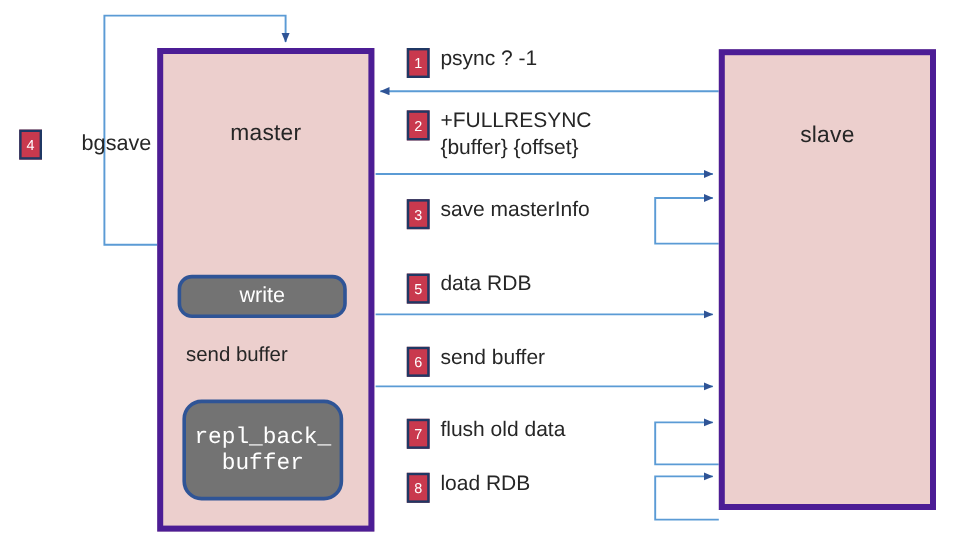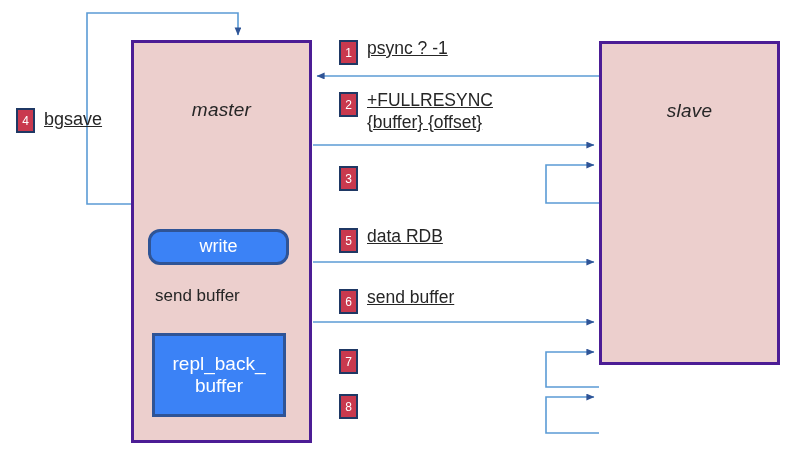--- a/index.html
+++ b/index.html
@@ -22,49 +22,49 @@
     left: 0;
     top: 0;
     width: 795px;
     height: 453px;
     pointer-events: none;
   }
   .node-box {
     position: absolute;
     box-sizing: border-box;
     background: #eccfcd;
-    border: 3px solid #4c1d95;
+    border: 5px solid #4c1d95;
     display: flex;
     align-items: flex-start;
     justify-content: center;
-    font-style: italic;
   }
   .node-label {
     margin-top: 56px;
     font-size: 19px;
     color: #262626;
     letter-spacing: .2px;
   }
   .green-box {
     position: absolute;
     box-sizing: border-box;
-    background: #3b82f6;
+    background: #737373;
     border: 3px solid #2f5496;
     border-radius: 12px;
     display: flex;
     align-items: center;
     justify-content: center;
     color: #ffffff;
     font-size: 18px;
     line-height: 1.18;
     text-align: center;
   }
   .green-box.rbb {
-    border-radius: 0;
+    border-radius: 16px;
     font-size: 19px;
+    font-family: Liberation Mono, monospace;
   }
   .step {
     position: absolute;
     display: flex;
     align-items: flex-start;
     gap: 9px;
   }
   .badge {
     box-sizing: border-box;
     width: 19px;
@@ -77,29 +77,28 @@
     align-items: center;
     justify-content: center;
     flex: 0 0 auto;
     margin-top: 2px;
   }
   .step-text {
     font-size: 17.5px;
     color: #262626;
     line-height: 1.25;
     white-space: pre-line;
-    text-decoration: underline;
   }
   .side-note {
     position: absolute;
     display: flex;
     align-items: center;
     gap: 9px;
   }
-  .side-note .step-text { font-size: 18px; }
+  .side-note .step-text { font-size: 18px; margin-left: 24px; }
   .edge-label {
     position: absolute;
     font-size: 17px;
     color: #262626;
     white-space: nowrap;
   }
 </style>
 </head>
 <body>
 
@@ -149,21 +148,21 @@
 
     <g>
       <path d="M218,264 L218,328" fill="none" stroke="#7e9fd0" stroke-width="1.8" marker-end="url(#ahd)"></path>
     </g>
   </svg>
 
   <div class="node-box" style="left:131px; top:40px; width:181px; height:403px;">
     <span class="node-label">master</span>
   </div>
 
-  <div class="node-box" style="left:599px; top:41px; width:181px; height:324px;">
+  <div class="node-box" style="left:599px; top:41px; width:181px; height:384px;">
     <span class="node-label">slave</span>
   </div>
 
   <div class="green-box" style="left:148px; top:229px; width:141px; height:36px;">
     <span>write</span>
   </div>
 
   <div class="edge-label" style="left:155px; top:286px;">send buffer</div>
 
   <div class="green-box rbb" style="left:152px; top:333px; width:134px; height:84px;">
@@ -182,33 +181,36 @@
   </div>
 
   <div class="step" style="left:339px; top:90px;">
     <span class="badge">2</span>
     <span class="step-text">+FULLRESYNC
 {buffer} {offset}</span>
   </div>
 
   <div class="step" style="left:339px; top:164px;">
     <span class="badge">3</span>
+    <span class="step-text">save masterInfo</span>
   </div>
 
   <div class="step" style="left:339px; top:226px;">
     <span class="badge">5</span>
     <span class="step-text">data RDB</span>
   </div>
 
   <div class="step" style="left:339px; top:287px;">
     <span class="badge">6</span>
     <span class="step-text">send buffer</span>
   </div>
 
   <div class="step" style="left:339px; top:347px;">
     <span class="badge">7</span>
+    <span class="step-text">flush old data</span>
   </div>
 
   <div class="step" style="left:339px; top:392px;">
     <span class="badge">8</span>
+    <span class="step-text">load RDB</span>
   </div>
 
 </div>
 
 </body></html>

